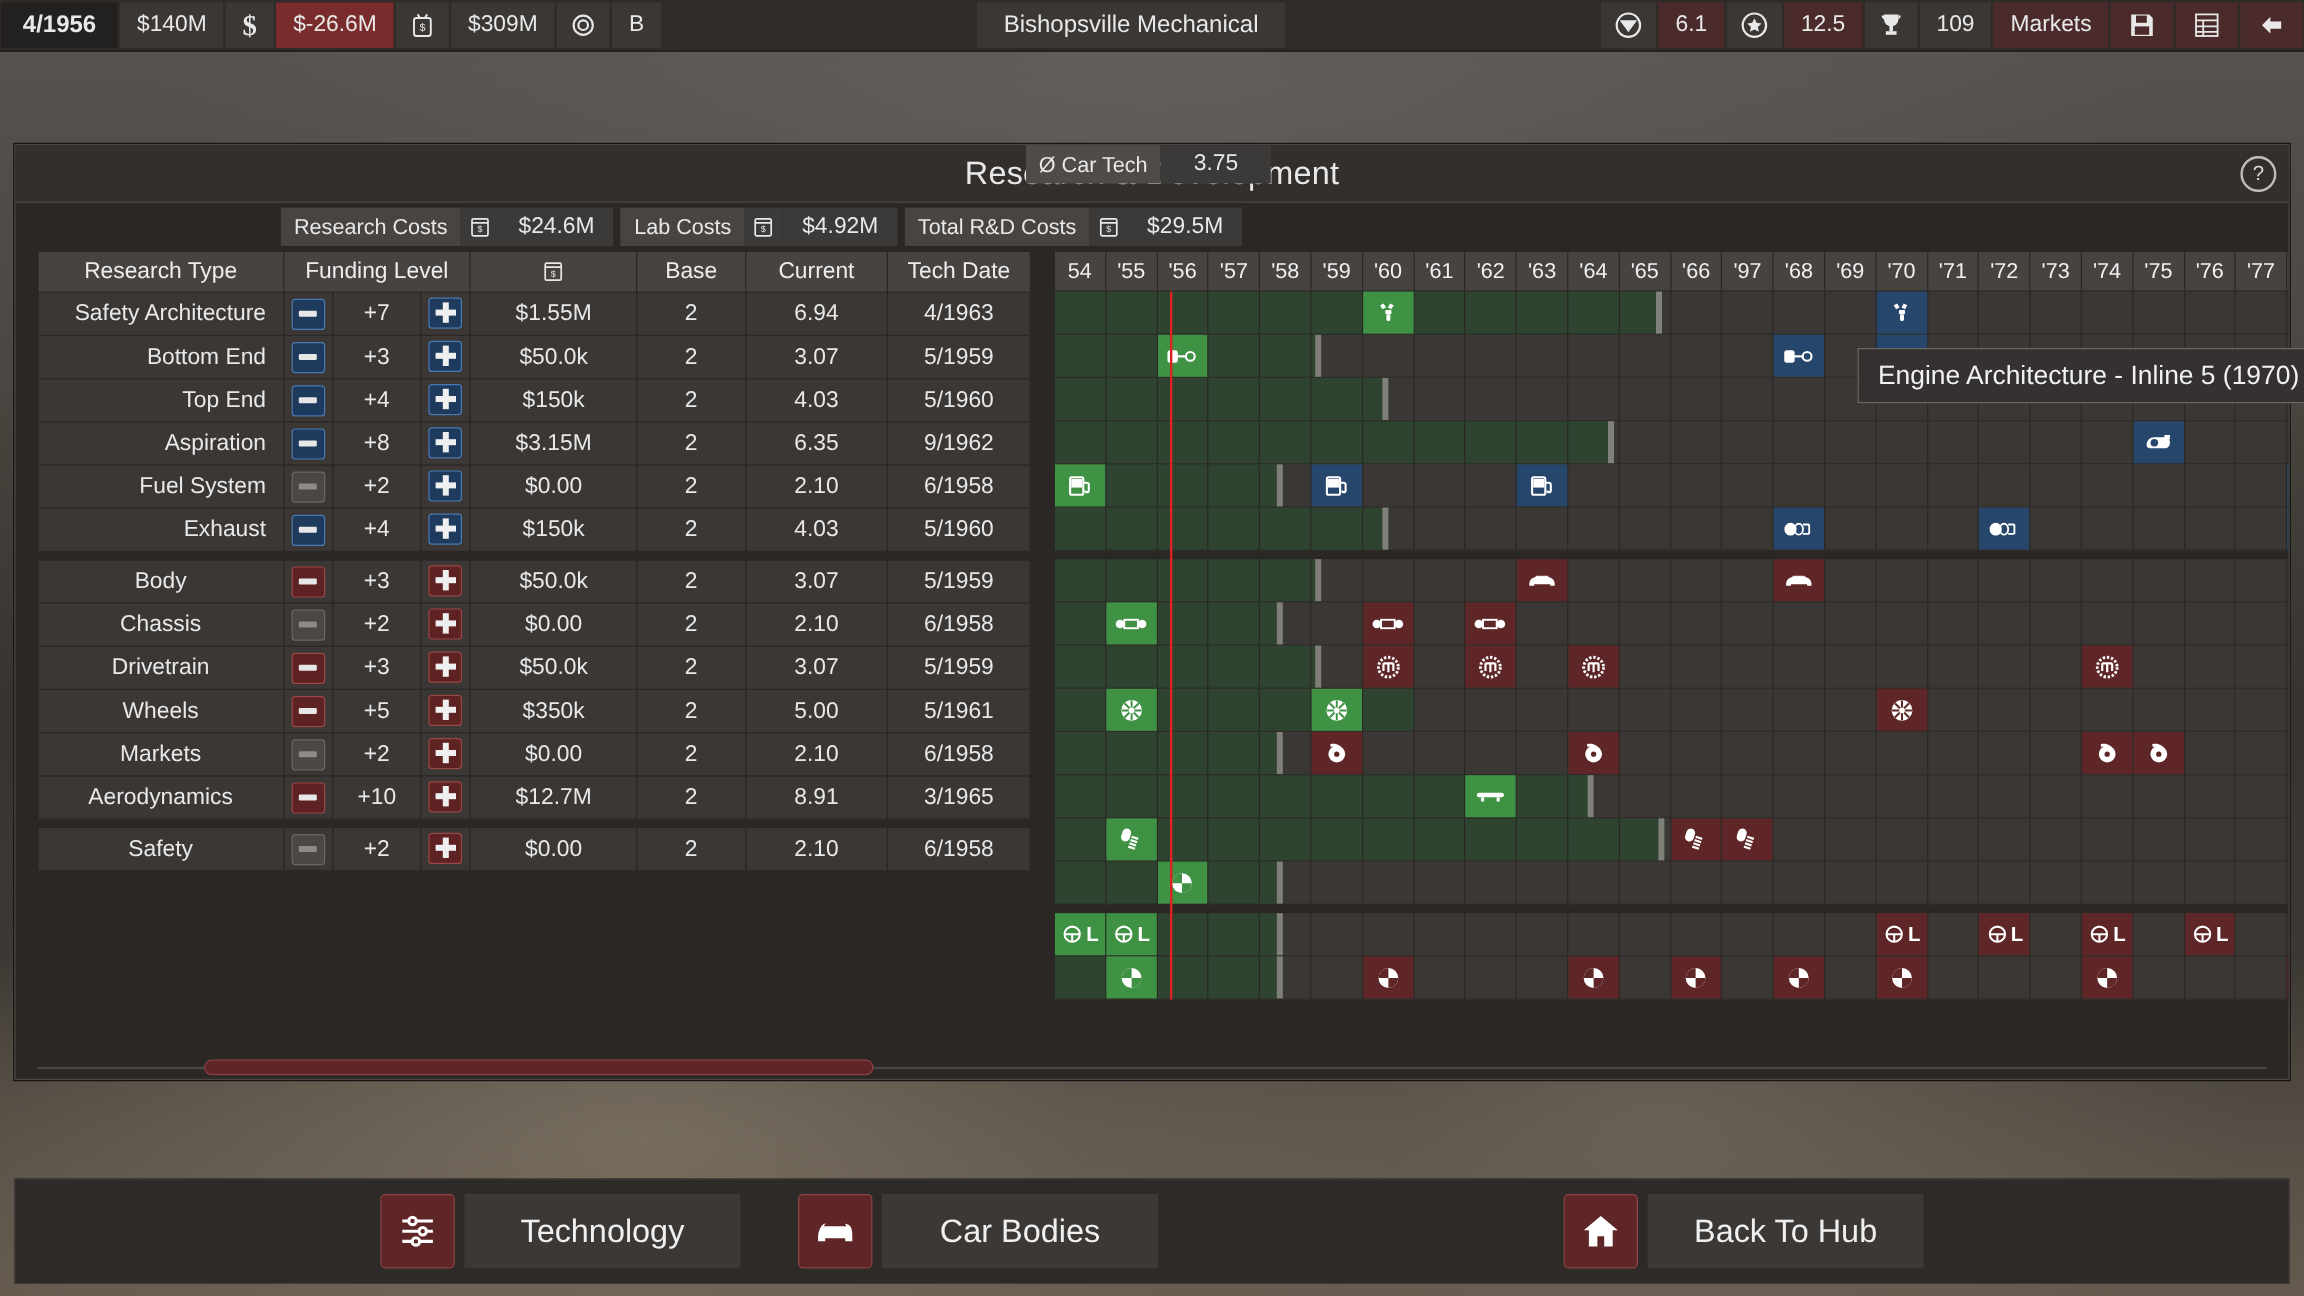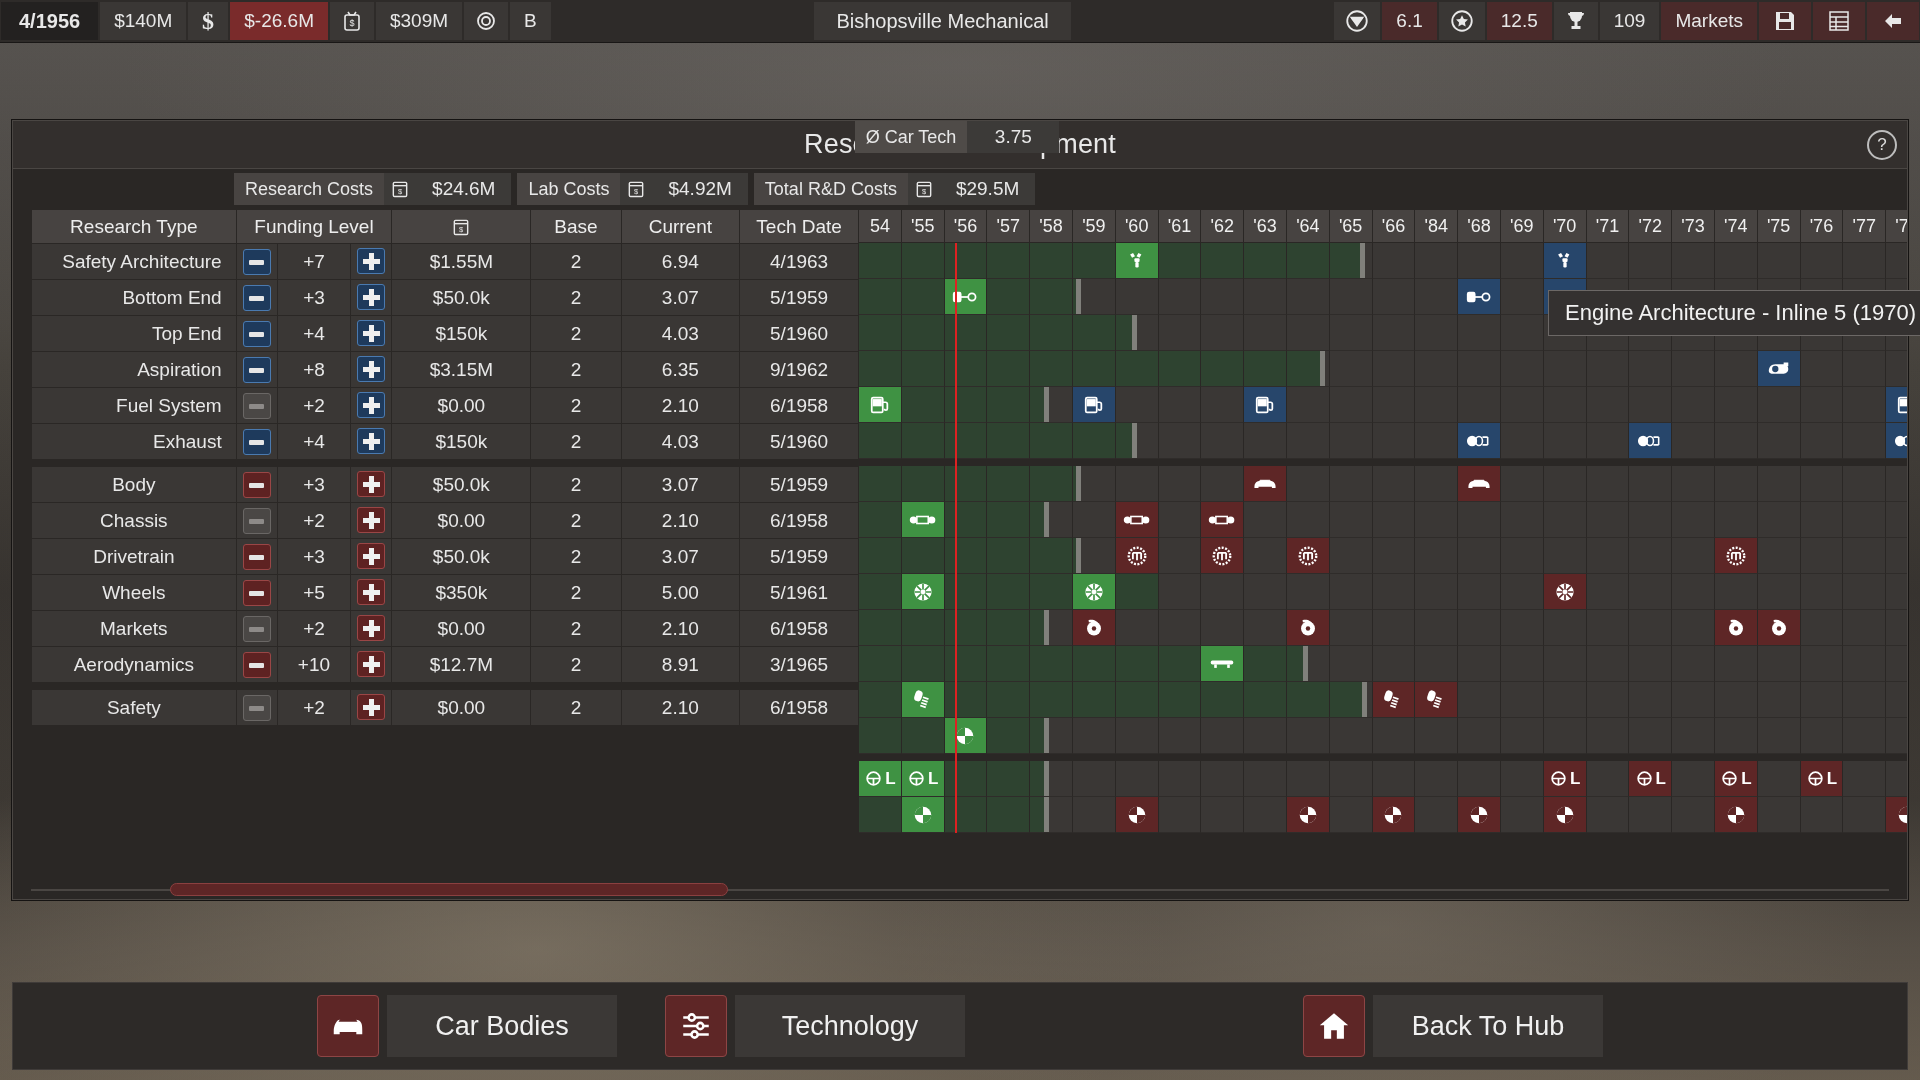--- a/index.html
+++ b/index.html
@@ -77,21 +77,21 @@
   #costbar .grp{ display:flex; align-items:stretch; height:32px; margin-right:6px; }
   #costbar .lbl{ background:#484442; display:flex;align-items:center;padding:0 11px;font-size:18px; }
   #costbar .ic{ background:#3c3a38; display:flex;align-items:center;justify-content:center;width:32px; }
   #costbar .val{ background:#3c3a38; display:flex;align-items:center;padding:0 16px;font-size:19px; }
   #costbar .lead{ width:215px; }
   #costbar .gap{ flex:1; }
   #costbar .grp.tech .lbl{ background:#4f4b48; }
   #costbar .grp.tech .val{ background:#3c3a38; min-width:92px; justify-content:center;}
 
   
-  #body-area{ flex:1; display:flex; min-height:0; padding:0 0 0 18px; }
+  #body-area{ flex:1; display:flex; min-height:0; padding:0 0 0 18px;gap:20px; }
   #tablewrap{ flex:none; width:828px; }
   #gridwrap{ flex:1; position:relative; overflow:hidden; }
 
   table.rt{ border-collapse:collapse; width:828px; table-layout:fixed; }
   table.rt th{
     background:#474341; font-weight:normal; font-size:19px; color:#ededed;
     height:34px; border:1px solid #2a2725;
   }
   table.rt td{
     background:#3a3735; height:36px; border:1px solid #2a2725; font-size:19px; text-align:center;
@@ -559,21 +559,21 @@
           <div class="yc" style="width: 42.8px;">'57</div>
           <div class="yc" style="width: 42.8px; text-align: right;">'58</div>
           <div class="yc" style="width: 42.8px;">'59</div>
           <div class="yc" style="width: 42.8px;">'60</div>
           <div class="yc" style="width: 42.8px;">'61</div>
           <div class="yc" style="width: 42.8px;">'62</div>
           <div class="yc" style="width: 42.8px;">'63</div>
           <div class="yc" style="width: 42.8px;">'64</div>
           <div class="yc" style="width: 42.8px;">'65</div>
           <div class="yc" style="width: 42.8px;">'66</div>
-          <div class="yc" style="width: 42.8px;">'84</div>
+          <div class="yc" style="width: 42.8px;">'97</div>
           <div class="yc" style="width: 42.8px;">'68</div>
           <div class="yc" style="width: 42.8px;">'69</div>
           <div class="yc" style="width: 42.8px;">'70</div>
           <div class="yc" style="width: 42.8px;">'71</div>
           <div class="yc" style="width: 42.8px;">'72</div>
           <div class="yc" style="width: 42.8px;">'73</div>
           <div class="yc" style="width: 42.8px;">'74</div>
           <div class="yc" style="width: 42.8px;">'75</div>
           <div class="yc" style="width: 42.8px;">'76</div>
           <div class="yc" style="width: 42.8px;">'77</div>
@@ -1472,40 +1472,40 @@
   </div>
 </div>
 
 <div id="tooltip" style="left: 1548px; top: 290px;">
   <span>Engine Architecture - Inline 5 (1970)</span>
 </div>
 
 <div id="bottombar">
   <div class="bgroup">
     <div class="bicon">
-      <svg width="38" height="34" viewBox="0 0 32 24" fill="#fff">
-        <path d="M4 16c0-4 2-8 4-9s12-1 16 0 4 5 4 9v3h-5v-2H9v2H4z"></path>
-        <path d="M8 8.5h16l-1.5-2.5h-13z" fill="#5e2626"></path>
-        </svg>
-    </div>
-    <div class="blabel">Car Bodies</div>
-  </div>
-
-  <div class="bgroup">
-    <div class="bicon">
       <svg width="34" height="34" viewBox="0 0 24 24" fill="none" stroke="#fff" stroke-width="1.8">
         <path d="M3 6h4M11 6h10M3 12h10M17 12h4M3 18h6M13 18h8"></path>
         <circle cx="9" cy="6" r="2.2" fill="#5e2626"></circle>
           <circle cx="15" cy="12" r="2.2" fill="#5e2626"></circle>
           <circle cx="11" cy="18" r="2.2" fill="#5e2626"></circle>
         </svg>
     </div>
     <div class="blabel">Technology</div>
   </div>
 
+  <div class="bgroup">
+    <div class="bicon">
+      <svg width="38" height="34" viewBox="0 0 32 24" fill="#fff">
+        <path d="M4 16c0-4 2-8 4-9s12-1 16 0 4 5 4 9v3h-5v-2H9v2H4z"></path>
+        <path d="M8 8.5h16l-1.5-2.5h-13z" fill="#5e2626"></path>
+        </svg>
+    </div>
+    <div class="blabel">Car Bodies</div>
+  </div>
+
   <div class="pad"></div>
 
   <div class="bgroup">
     <div class="bicon">
       <svg width="36" height="34" viewBox="0 0 24 24" fill="#fff">
         <path d="M12 3L2 11.5h3V21h5v-6h4v6h5v-9.5h3z"></path>
         </svg>
     </div>
     <div class="blabel">Back To Hub</div>
   </div>

